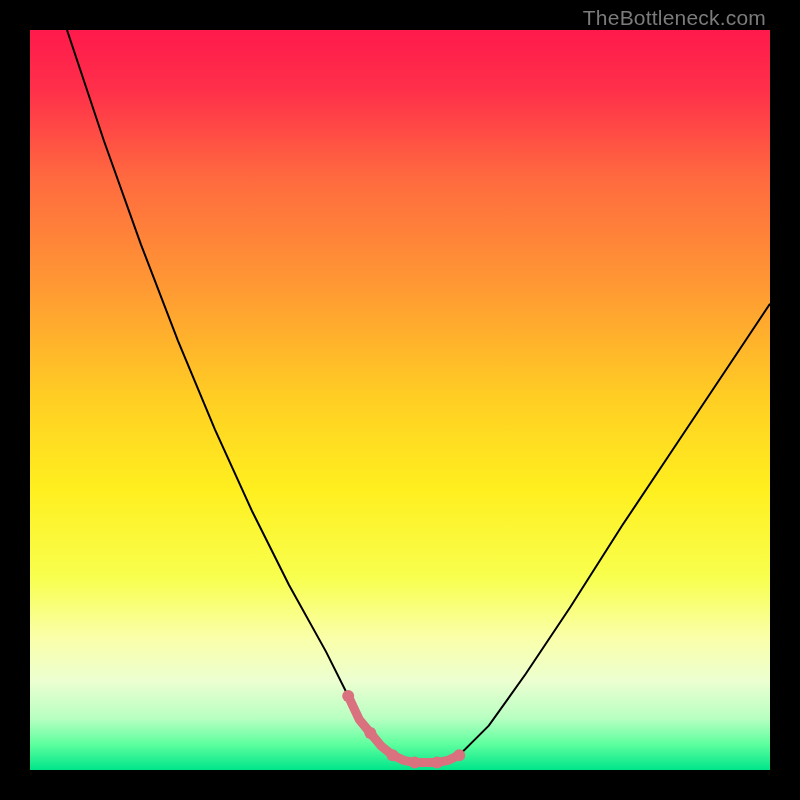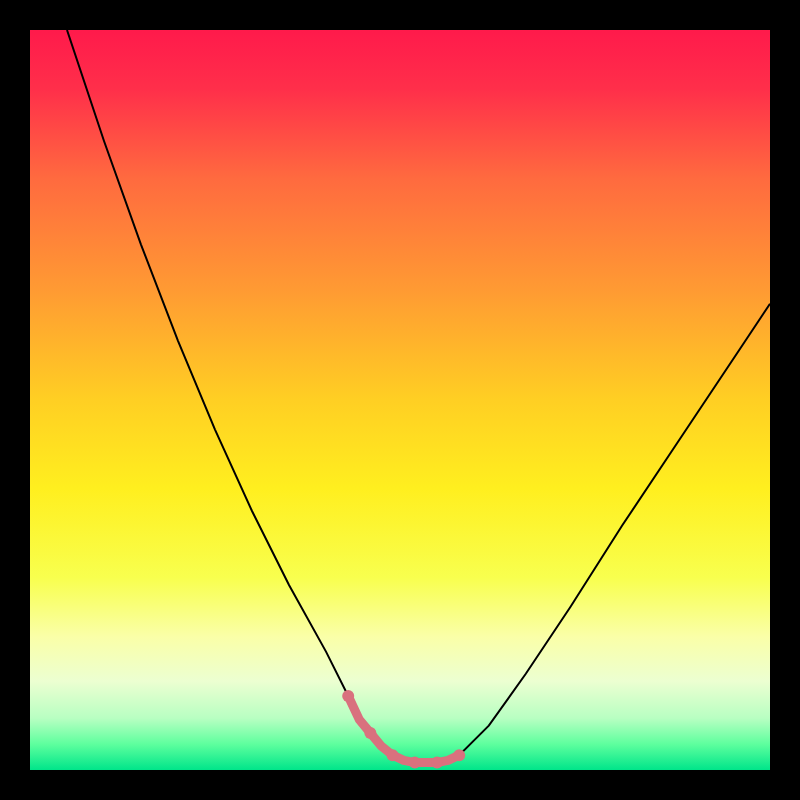--- a/index.html
+++ b/index.html
@@ -43,20 +43,21 @@
     font-weight: 500;
     color: #7b7b7b;
     letter-spacing: 0.2px;
   }
 </style>
 </head>
 <body>
 
 <div class="frame">
 
+  <div class="watermark">TheBottleneck.com</div>
 
   <div class="plot-area">
 
     <svg class="gradient-bg" viewBox="0 0 100 100" preserveAspectRatio="none">
       <defs>
         <linearGradient id="bg-grad" x1="0" y1="0" x2="0" y2="1">
             <stop offset="0%" stop-color="#ff1a4b"></stop>
             <stop offset="8%" stop-color="#ff2f4a"></stop>
             <stop offset="20%" stop-color="#ff6a3f"></stop>
             <stop offset="35%" stop-color="#ff9a33"></stop>

